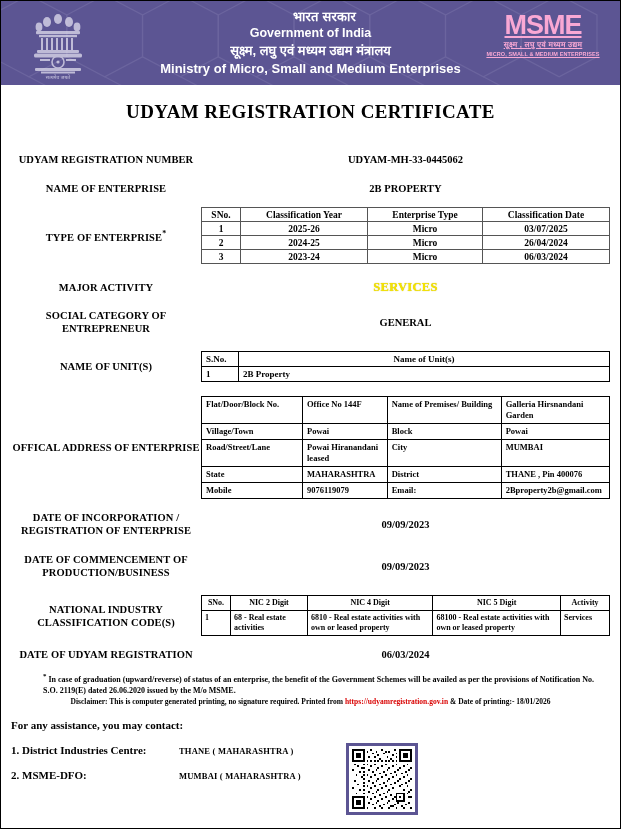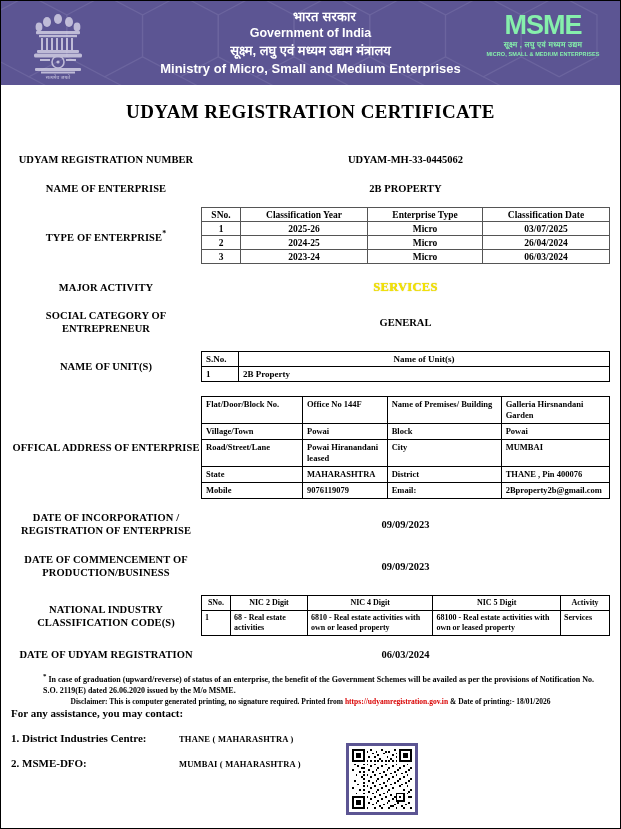--- a/index.html
+++ b/index.html
@@ -70,21 +70,22 @@
     font-size: 13px;
     font-weight: bold;
     line-height: 18px;
   }
   .msme-logo {
     position: absolute;
     right: 18px;
     top: 10px;
     width: 118px;
     text-align: center;
-    color: #86efac;
+    color: #f9a8d4;
+    text-decoration: underline;
   }
   .msme-mark {
     font-family: "Liberation Sans", sans-serif;
     font-size: 27px;
     font-weight: bold;
     letter-spacing: -1px;
     line-height: 28px;
   }
   .msme-hindi {
     font-family: "Liberation Sans", sans-serif;
@@ -205,21 +206,21 @@
     font-weight: bold;
     text-align: center;
     padding: 0 28px;
   }
   .disclaimer .url { color: #d90000; }
 
   
   .contact-head {
     font-size: 11px;
     font-weight: bold;
-    margin-top: 0;
+    margin-top: 12px;
   }
   .contact-row {
     display: flex;
     align-items: baseline;
     margin-top: 13px;
   }
   .contact-k {
     font-size: 11px;
     font-weight: bold;
     width: 168px;

